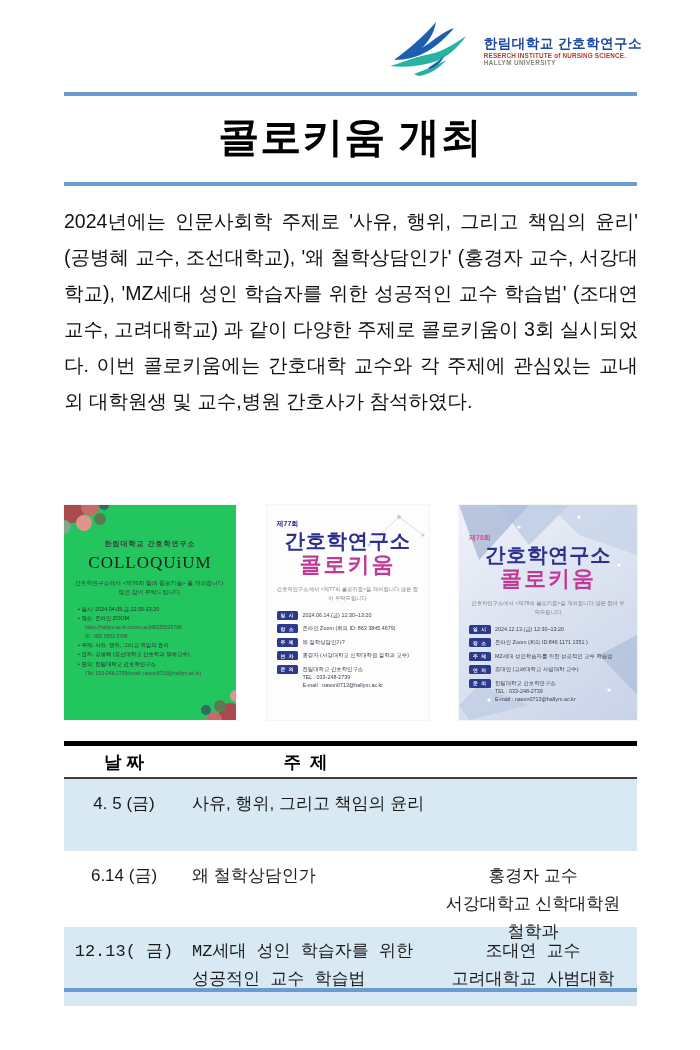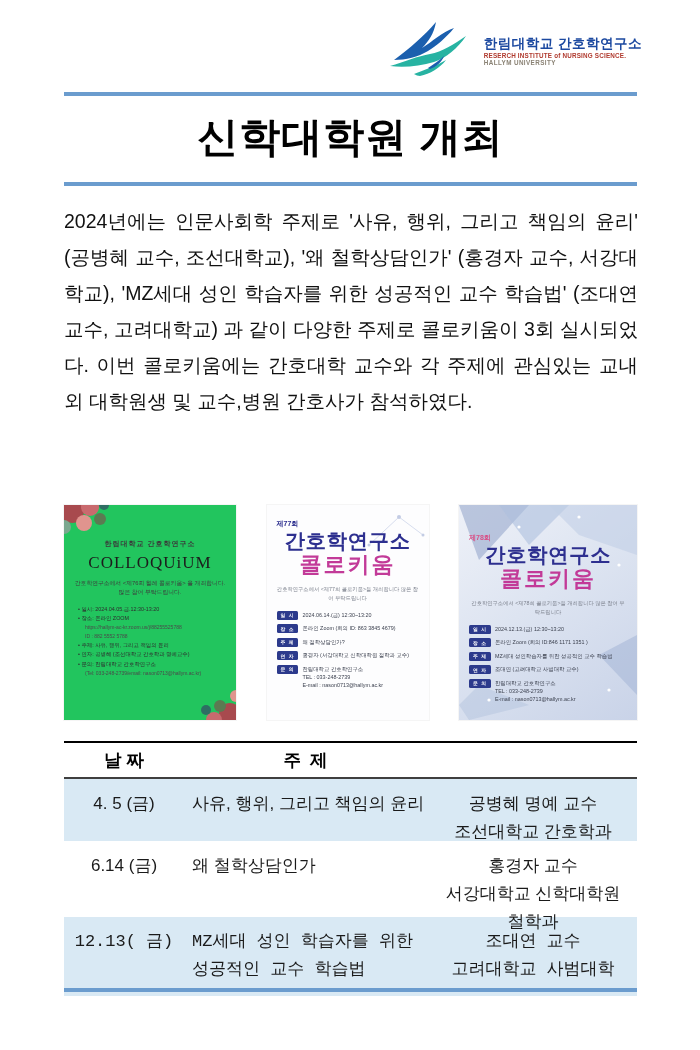--- a/index.html
+++ b/index.html
@@ -65,32 +65,32 @@
   .pm-pill { flex:0 0 auto; background:#2c3a8c; color:#fff; font-size:4.8px; font-weight:bold;
              padding:1.5px 4px; border-radius:1.5px; letter-spacing:1px; white-space:nowrap; }
   .pm-val { font-size:5.4px; color:#3d4250; line-height:1.5; white-space:pre-line; text-align:left; }
 
   .tri { position:absolute; z-index:1; }
   .dotline { position:absolute; z-index:1; }
 
   
   .schedule { position:absolute; top:741px; left:64px; width:573px; font-size:17px; }
   .sch-header { display:flex; height:38px; align-items:center;
-                border-top:2px solid #000000; border-bottom:2px solid #3f3f3f;
+                border-top:5px solid #000000; border-bottom:2px solid #3f3f3f;
                 font-weight:bold; font-size:17.5px; color:#000; }
   .col-date  { width:120px; text-align:center; }
   .col-topic { width:245px; text-align:center; letter-spacing:2px; }
   .col-spk   { width:208px; text-align:center; }
   .sch-row { display:flex; align-items:flex-start; padding-top:11px; }
   .sch-row .col-topic { text-align:left; padding-left:8px; letter-spacing:0;
                         word-break:break-all; line-height:28px; }
   .sch-row .col-date { line-height:28px; }
   .sch-row .col-spk { line-height:28px; white-space:pre-line; }
   .row-blue { background:#d9e9f4; }
-  .row-1 { height:62px; }
+  .row-1 { height:72px; }
   .row-2 { height:76px; background:#fff; }
   .row-3 { height:79px;font-family:Liberation Mono, monospace; }
 </style>
 </head>
 <body>
 
 <div class="page">
 
   <div class="logo-block">
     <svg class="logo-mark" viewBox="0 0 96 66">
@@ -101,21 +101,21 @@
     </svg>
     <div class="logo-text">
       <span class="logo-org">한림대학교 간호학연구소</span>
       <span class="logo-sub1">RESERCH INSTITUTE of NURSING SCIENCE.</span>
       <span class="logo-sub2">HALLYM UNIVERSITY</span>
     </div>
   </div>
 
   <div class="rule rule-top"></div>
 
-  <h1 class="doc-title">신학대학원 개최</h1>
+  <h1 class="doc-title">콜로키움 개최</h1>
 
   <div class="rule rule-under-title"></div>
 
   <div class="body-text">
     <p>2024년에는 인문사회학 주제로 '사유, 행위, 그리고 책임의 윤리' (공병혜 교수, 조선대학교), '왜 철학상담인가' (홍경자 교수, 서강대학교), 'MZ세대 성인 학습자를 위한 성공적인 교수 학습법' (조대연 교수, 고려대학교) 과 같이 다양한 주제로 콜로키움이 3회 실시되었다. 이번 콜로키움에는 간호대학 교수와 각 주제에 관심있는 교내외 대학원생 및 교수,병원 간호사가 참석하였다.</p>
   </div>
 
   <div class="posters">
 
     <div class="poster poster1">
@@ -236,22 +236,20 @@
   </div>
 
   <div class="schedule">
     <div class="sch-header">
       <div class="col-date">날  짜</div>
       <div class="col-topic">주  제</div>
     </div>
     <div class="sch-row row-1 row-blue">
       <div class="col-date">4. 5 (금)</div>
       <div class="col-topic">사유, 행위, 그리고  책임의 윤리</div>
-      <div class="col-spk">공병혜 명예 교수
-조선대학교 간호학과</div>
     </div>
     <div class="sch-row row-2">
       <div class="col-date">6.14 (금)</div>
       <div class="col-topic">왜 철학상담인가</div>
       <div class="col-spk">홍경자 교수
 서강대학교 신학대학원
 철학과</div>
     </div>
     <div class="sch-row row-3 row-blue">
       <div class="col-date">12.13( 금)</div>

